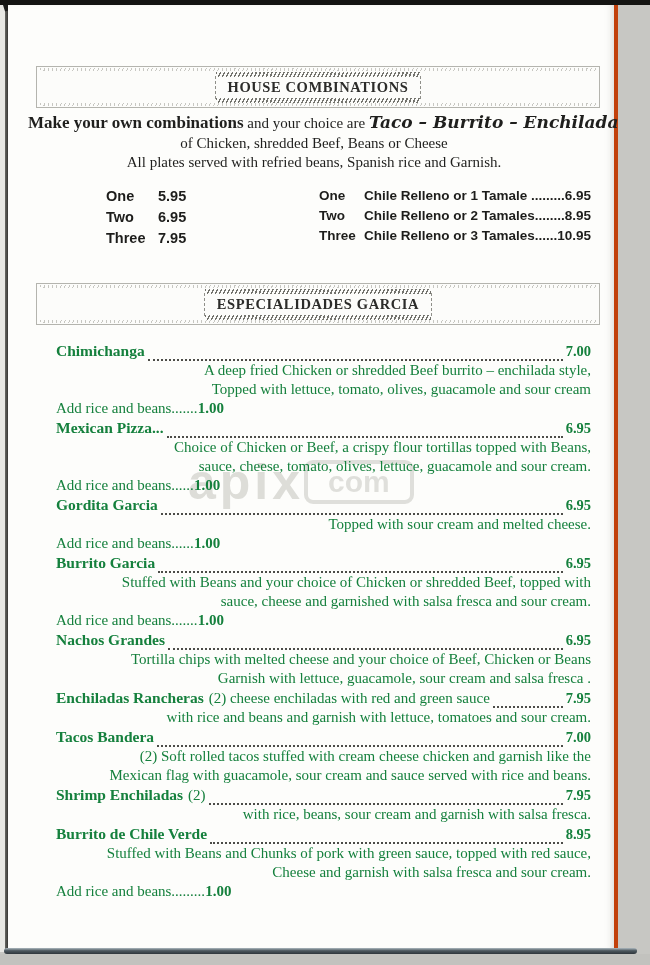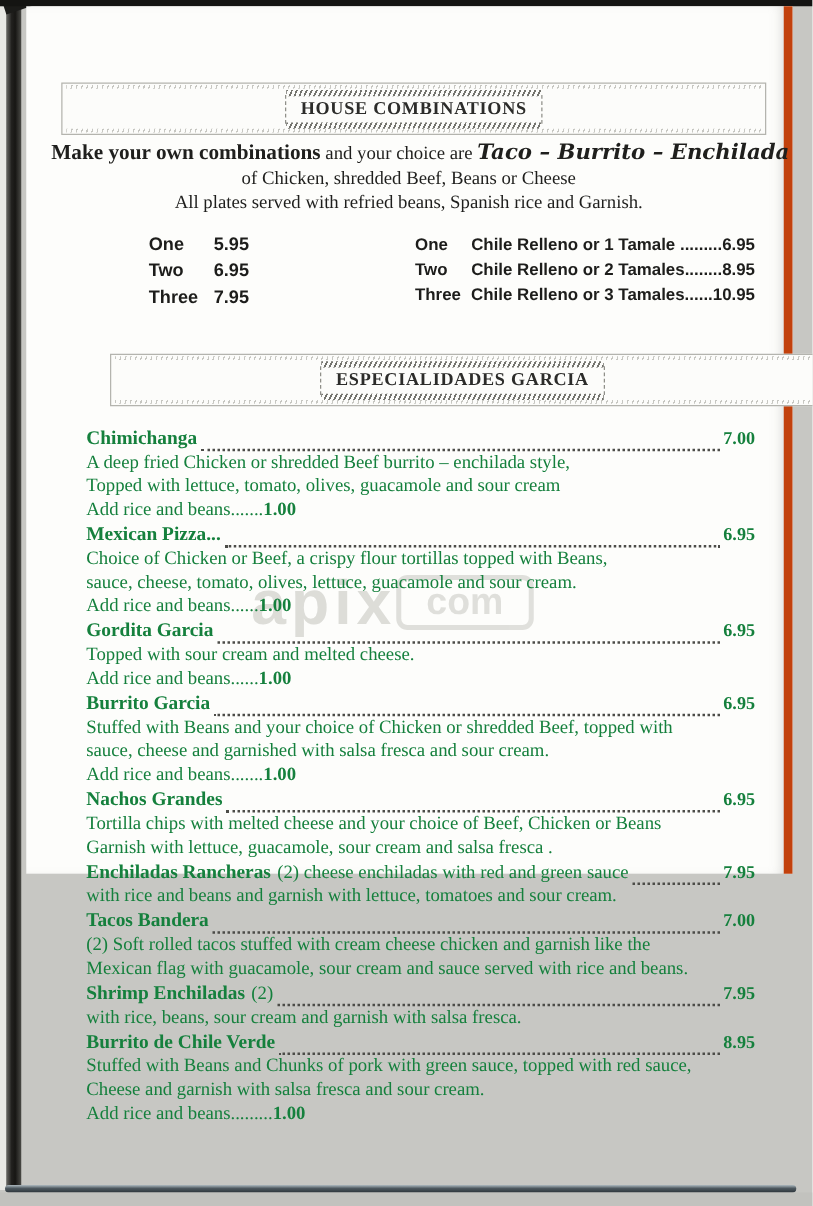--- a/index.html
+++ b/index.html
@@ -13,23 +13,23 @@
   .left-band{
     position:absolute;left:5px;top:0;width:12px;height:952px;
     background:linear-gradient(90deg,#6a6a66 0%,#22211f 35%,#171614 60%,#4a4a46 100%);
   }
   .left-margin{position:absolute;left:0;top:5px;width:5px;height:947px;background:#e8e8e4;}
   .corner-tl{
     position:absolute;left:2px;top:2px;width:26px;height:10px;background:#1b1b19;
     transform:rotate(-18deg);transform-origin:left top;
   }
   .page{
-    position:absolute;left:21px;top:5px;width:606px;height:694px;
+    position:absolute;left:8px;top:5px;width:606px;height:946px;
     background:#fdfdfb;
-    border-right:7px solid #c2410c;
+    border-right:4px solid #c2410c;
     box-shadow:inset -6px 0 10px -6px rgba(120,120,115,0.35);
   }
   .bottom-edge{
     position:absolute;left:4px;top:948px;width:633px;height:6px;border-radius:3px;
     background:linear-gradient(180deg,#aebac0 0%,#4d585f 45%,#2e363b 100%);
   }
   .bottom-gray{position:absolute;left:0;top:954px;width:650px;height:11px;background:#c2c2be;}
 
   
   .banner{
@@ -48,21 +48,21 @@
     position:relative;font-weight:bold;font-size:14.5px;letter-spacing:.6px;
     color:#2c2c2a;padding:3px 12px;white-space:nowrap;
     border-left:1px dashed #8f8f89;border-right:1px dashed #8f8f89;
   }
   .banner-label::before,.banner-label::after{
     content:"";position:absolute;left:0;right:0;height:5px;
     background:repeating-linear-gradient(115deg,#73736d 0 1.4px,transparent 1.4px 3.6px);
   }
   .banner-label::before{top:-4px;} .banner-label::after{bottom:-4px;}
   .banner-house{top:61px;}
-  .banner-esp{top:278px;margin-left:39px;}
+  .banner-esp{top:278px;}
 
   
   .intro{position:absolute;left:20px;right:14px;top:106px;text-align:center;color:#1f1f1d;}
   .intro-l1{font-size:15px;line-height:22px;white-space:nowrap;}
   .intro-l1 .b{font-weight:bold;font-size:17px;}
   .intro-l1 .it{font-style:italic;font-weight:bold;font-size:17px;font-family:"DejaVu Serif",serif;}
   .intro-l2,.intro-l3{font-size:15px;line-height:19px;}
 
   
   .combos{position:absolute;top:181px;left:48px;right:23px;display:flex;justify-content:space-between;
@@ -77,21 +77,21 @@
 
   
   .menu{position:absolute;top:336px;left:48px;right:23px;color:#15803d;}
   .menu-item{margin:0;}
   .item-head{display:flex;align-items:baseline;line-height:19px;white-space:nowrap;}
   .item-name{font-weight:bold;font-size:15.5px;}
   .item-suffix{font-size:15px;margin-left:5px;text-align:right;}
   .item-suffix:empty{display:none;margin:0;}
   .leader{flex:1;border-bottom:2px dotted #4c4c48;margin:0 3px;align-self:flex-end;height:4px;min-width:10px;}
   .item-price{font-weight:bold;font-size:14.5px;}
-  .item-desc{font-size:15px;line-height:19px;}
+  .item-desc{font-size:15px;line-height:19px;text-align:right;}
   .addon{font-size:15px;line-height:19px;}
   .addon-price{font-weight:bold;}
 
   
   .watermark{
     position:absolute;left:180px;top:448px;display:flex;align-items:center;gap:0;
     color:#c3c3bd;opacity:.55;pointer-events:none;
     font-family:"Liberation Sans",sans-serif;font-weight:bold;
   }
   .wm-text{font-size:50px;letter-spacing:4px;}

